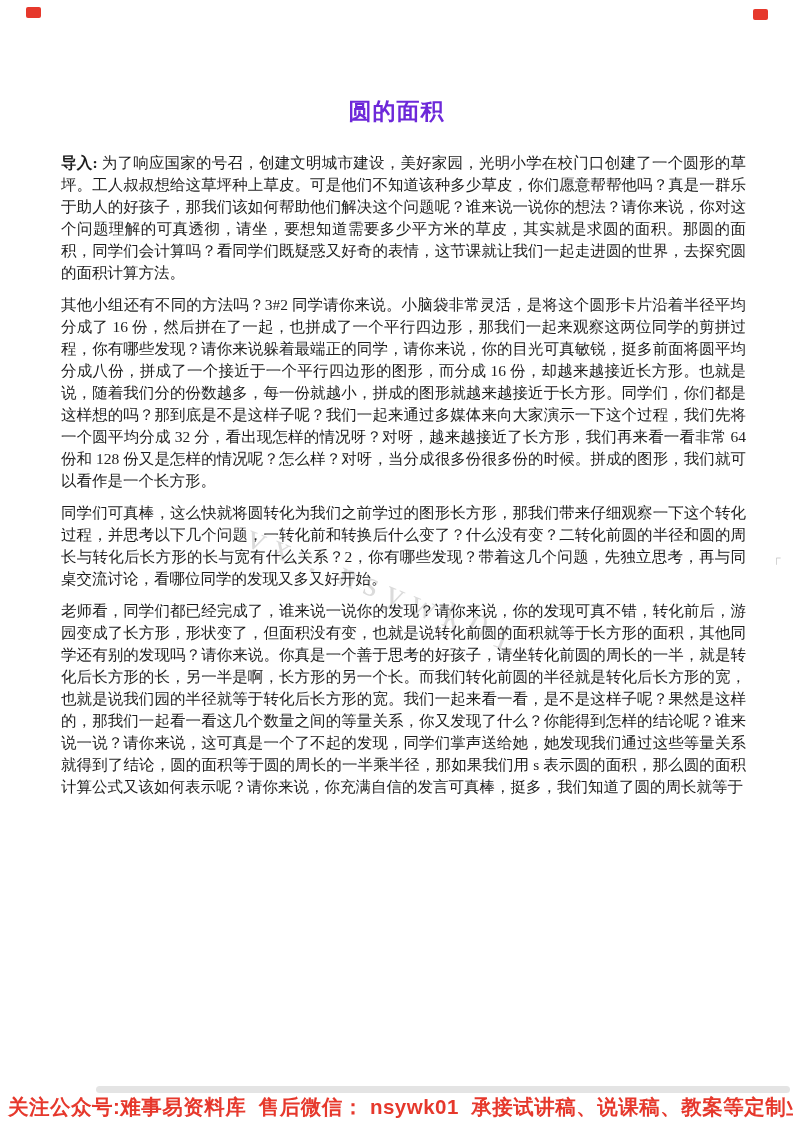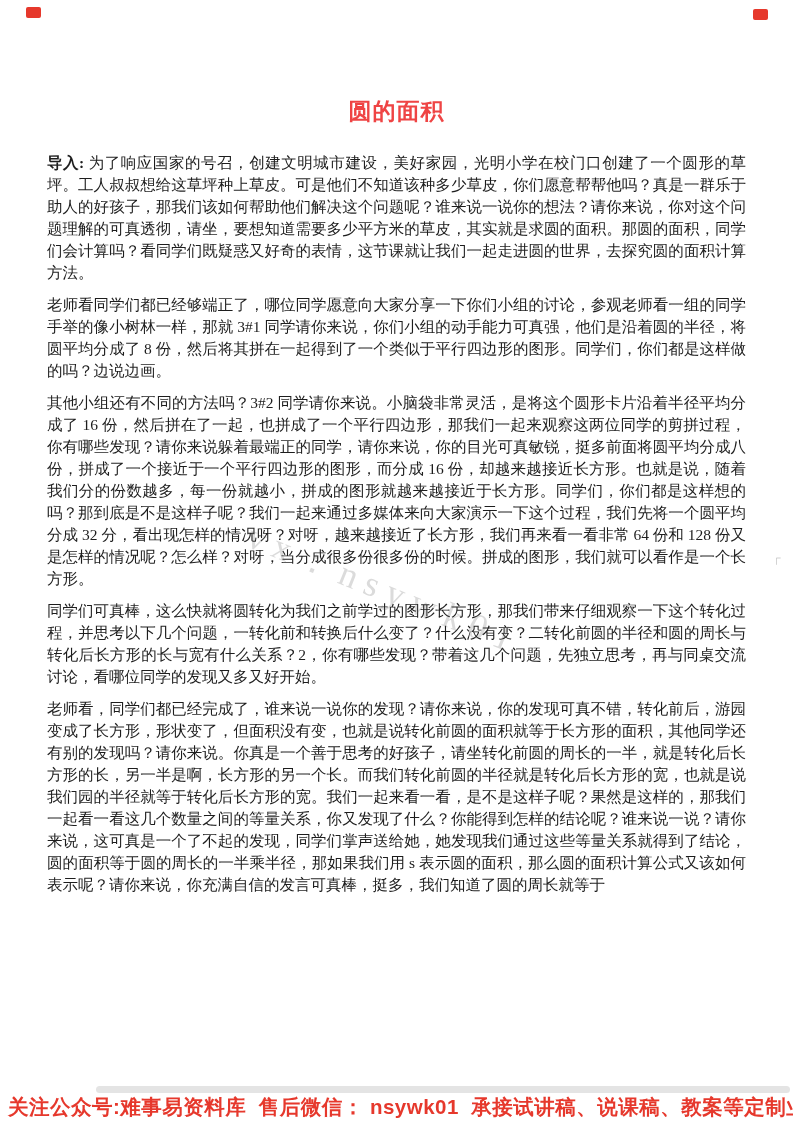--- a/index.html
+++ b/index.html
@@ -12,24 +12,24 @@
     position:absolute;width:15px;height:11px;border-radius:2px;
     background:#e6382c;
   }
   .corner-mark.left{left:26px;top:7px;}
   .corner-mark.right{left:753px;top:9px;}
   .content{
     position:absolute;left:47px;top:96px;width:699px;
     color:#1d1d1d;font-size:15.5px;line-height:22px;text-align:justify;
   }
   .doc-title{
-    font-size:23px;font-weight:bold;text-align:center;color:#ef4444;
+    font-size:23px;font-weight:bold;text-align:center;color:#6d28d9;
     margin:0 0 24px 0;line-height:32px;letter-spacing:1px;
   }
-  .content p{margin:0 0 10px 0;}
+  .content p{margin:0 0 10px 14px;}
   .content p b{font-weight:bold;}
   .watermark{
     position:absolute;left:258px;top:512px;
     transform:rotate(22deg);transform-origin:left top;
     font-size:36px;letter-spacing:9px;color:rgba(90,90,90,0.22);
     font-family:"Liberation Serif","DejaVu Serif",serif;
     white-space:nowrap;pointer-events:none;
   }
   .margin-quote{
     position:absolute;left:768px;top:556px;color:#a8a8a8;font-size:14px;
@@ -51,21 +51,20 @@
 <div class="page">
 
   <div class="corner-mark left"></div>
   <div class="corner-mark right"></div>
 
   <div class="content">
     <h1 class="doc-title">圆的面积</h1>
 
     <p><b>导入:</b> <span>为了响应国家的号召，创建文明城市建设，美好家园，光明小学在校门口创建了一个圆形的草坪。工人叔叔想给这草坪种上草皮。可是他们不知道该种多少草皮，你们愿意帮帮他吗？真是一群乐于助人的好孩子，那我们该如何帮助他们解决这个问题呢？谁来说一说你的想法？请你来说，你对这个问题理解的可真透彻，请坐，要想知道需要多少平方米的草皮，其实就是求圆的面积。那圆的面积，同学们会计算吗？看同学们既疑惑又好奇的表情，这节课就让我们一起走进圆的世界，去探究圆的面积计算方法。</span></p>
 
-    <p>老师看同学们都已经够端正了，哪位同学愿意向大家分享一下你们小组的讨论，参观老师看一组的同学手举的像小树林一样，那就 3#1 同学请你来说，你们小组的动手能力可真强，他们是沿着圆的半径，将圆平均分成了 8 份，然后将其拼在一起得到了一个类似于平行四边形的图形。同学们，你们都是这样做的吗？边说边画。</p>
     <p>其他小组还有不同的方法吗？3#2 同学请你来说。小脑袋非常灵活，是将这个圆形卡片沿着半径平均分成了 16 份，然后拼在了一起，也拼成了一个平行四边形，那我们一起来观察这两位同学的剪拼过程，你有哪些发现？请你来说躲着最端正的同学，请你来说，你的目光可真敏锐，挺多前面将圆平均分成八份，拼成了一个接近于一个平行四边形的图形，而分成 16 份，却越来越接近长方形。也就是说，随着我们分的份数越多，每一份就越小，拼成的图形就越来越接近于长方形。同学们，你们都是这样想的吗？那到底是不是这样子呢？我们一起来通过多媒体来向大家演示一下这个过程，我们先将一个圆平均分成 32 分，看出现怎样的情况呀？对呀，越来越接近了长方形，我们再来看一看非常 64 份和 128 份又是怎样的情况呢？怎么样？对呀，当分成很多份很多份的时候。拼成的图形，我们就可以看作是一个长方形。</p>
     <p>同学们可真棒，这么快就将圆转化为我们之前学过的图形长方形，那我们带来仔细观察一下这个转化过程，并思考以下几个问题，一转化前和转换后什么变了？什么没有变？二转化前圆的半径和圆的周长与转化后长方形的长与宽有什么关系？2，你有哪些发现？带着这几个问题，先独立思考，再与同桌交流讨论，看哪位同学的发现又多又好开始。</p>
     <p>老师看，同学们都已经完成了，谁来说一说你的发现？请你来说，你的发现可真不错，转化前后，游园变成了长方形，形状变了，但面积没有变，也就是说转化前圆的面积就等于长方形的面积，其他同学还有别的发现吗？请你来说。你真是一个善于思考的好孩子，请坐转化前圆的周长的一半，就是转化后长方形的长，另一半是啊，长方形的另一个长。而我们转化前圆的半径就是转化后长方形的宽，也就是说我们园的半径就等于转化后长方形的宽。我们一起来看一看，是不是这样子呢？果然是这样的，那我们一起看一看这几个数量之间的等量关系，你又发现了什么？你能得到怎样的结论呢？谁来说一说？请你来说，这可真是一个了不起的发现，同学们掌声送给她，她发现我们通过这些等量关系就得到了结论，圆的面积等于圆的周长的一半乘半径，那如果我们用 s 表示圆的面积，那么圆的面积计算公式又该如何表示呢？请你来说，你充满自信的发言可真棒，挺多，我们知道了圆的周长就等于</p>
   </div>
 
   <div class="watermark">vx：nsywk01</div>
 
   <div class="margin-quote">「</div>
 
   <div class="footer-shadow"></div>

